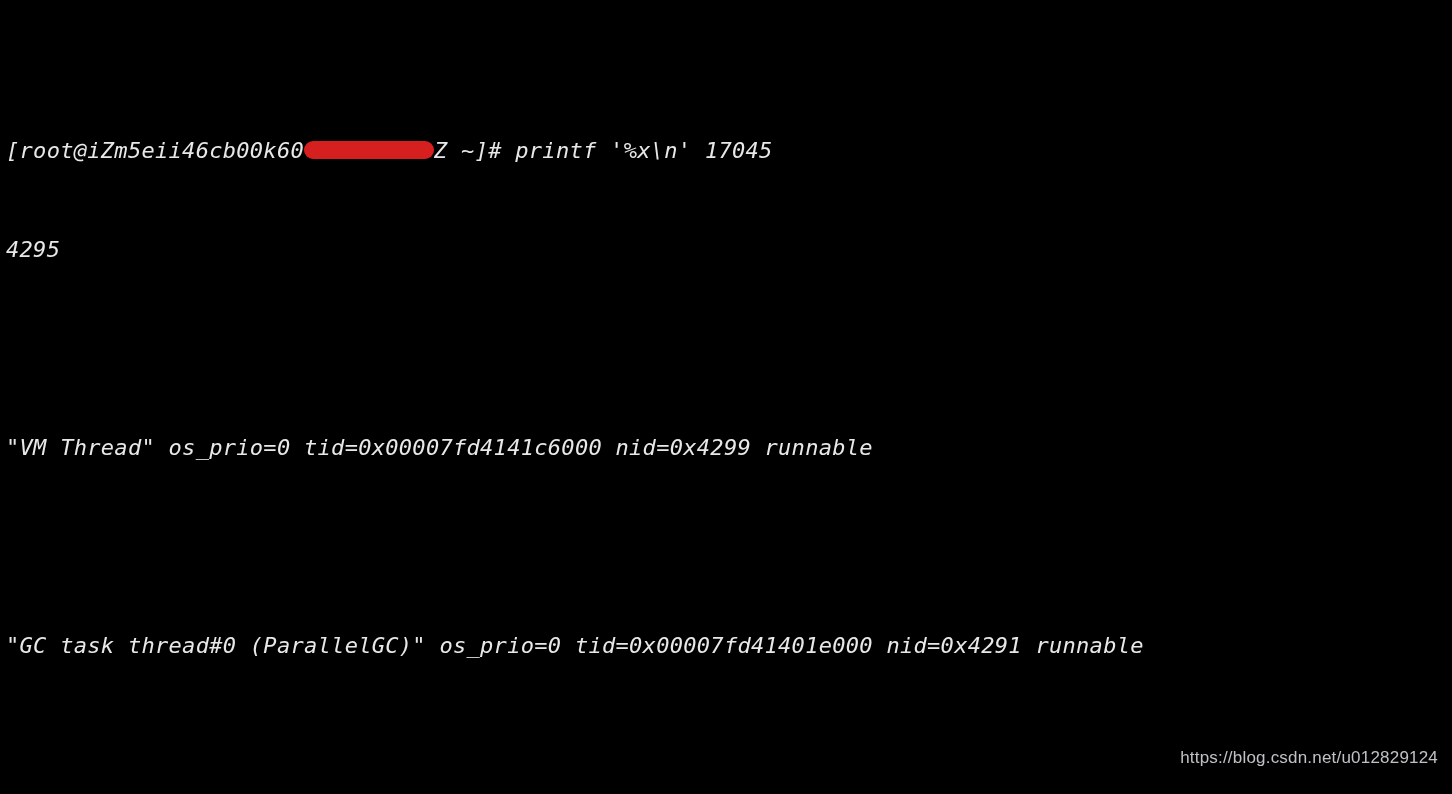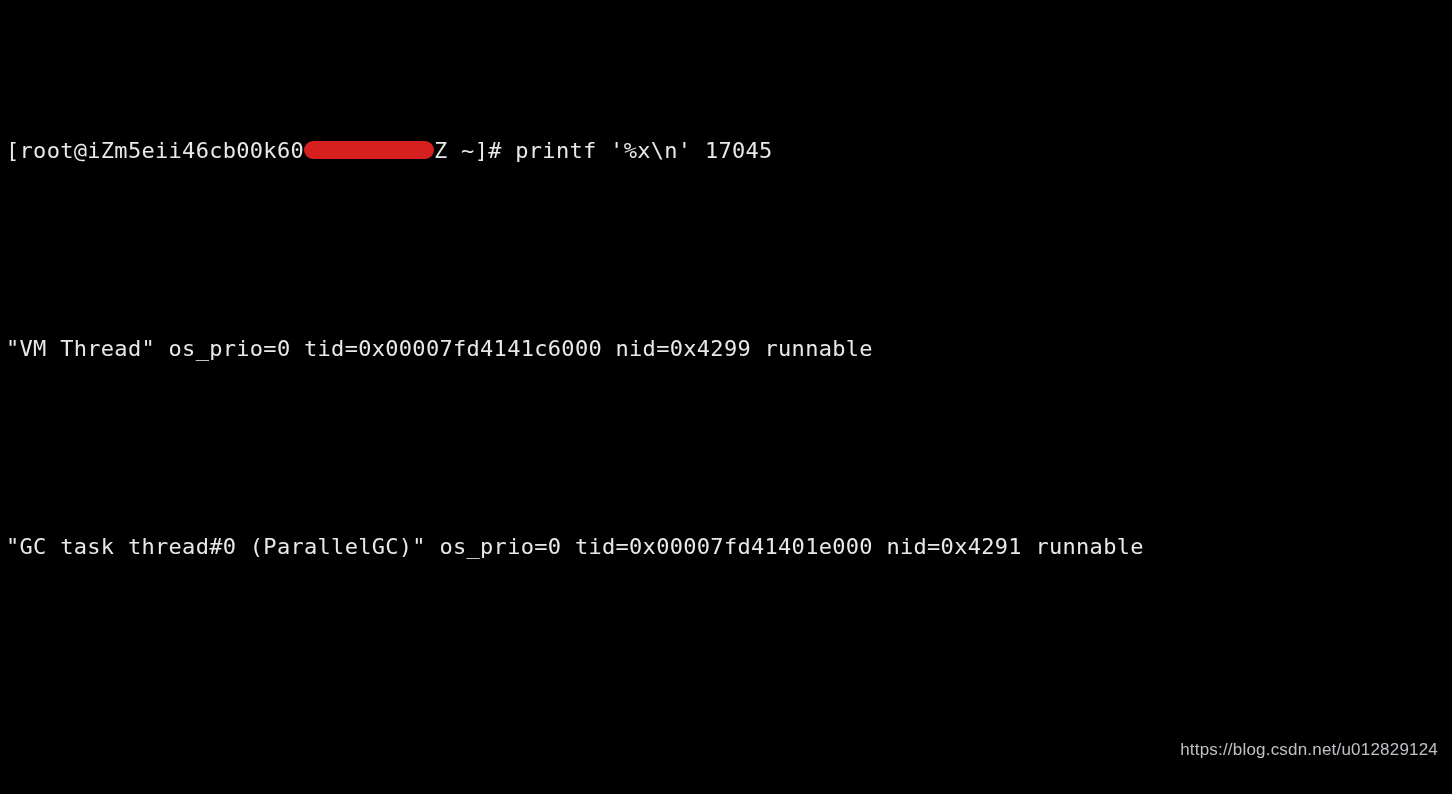--- a/index.html
+++ b/index.html
@@ -12,51 +12,52 @@
     font-family:"DejaVu Sans Mono","Liberation Mono","Courier New",monospace;
     font-size:22px;
     line-height:33px;
     color:#e8e8e8;
     letter-spacing:0.3px;
   }
   .term{
     padding:2px 6px 0 6px;
     white-space:pre;
   }
-  .row{display:block;}
+  .row{display:block;font-style:italic;}
   .nowrap{white-space:pre;}
   .redact{
     display:inline-block;
     background:#d61f1f;
     height:18px;
     border-radius:9px;
     vertical-align:middle;
     position:relative;
     top:-2px;
   }
   .w1{width:130px;}
   .w2{width:110px;}
   .watermark{
     position:absolute;
     right:14px;
-    bottom:28px;
+    bottom:20px;
     color:#cfd2d6;
     font-size:17px;
     font-family:Arial,Helvetica,sans-serif;
     letter-spacing:0.2px;
     opacity:0.92;
   }
 </style>
 </head>
 <body>
 
 <div class="term">
 
   
   <span class="row nowrap"><span>[root@iZm5eii46cb00k60</span><span class="redact w1"></span><span>Z ~]# </span><span>printf '%x\n' 17045</span></span>
+  <span class="row">4295</span>
 
   
 
   <span class="row">"VM Thread" os_prio=0 tid=0x00007fd4141c6000 nid=0x4299 runnable </span>
   <span class="row"> </span>
   <span class="row">"GC task thread#0 (ParallelGC)" os_prio=0 tid=0x00007fd41401e000 nid=0x4291 runnable </span>
   
   
   
   

